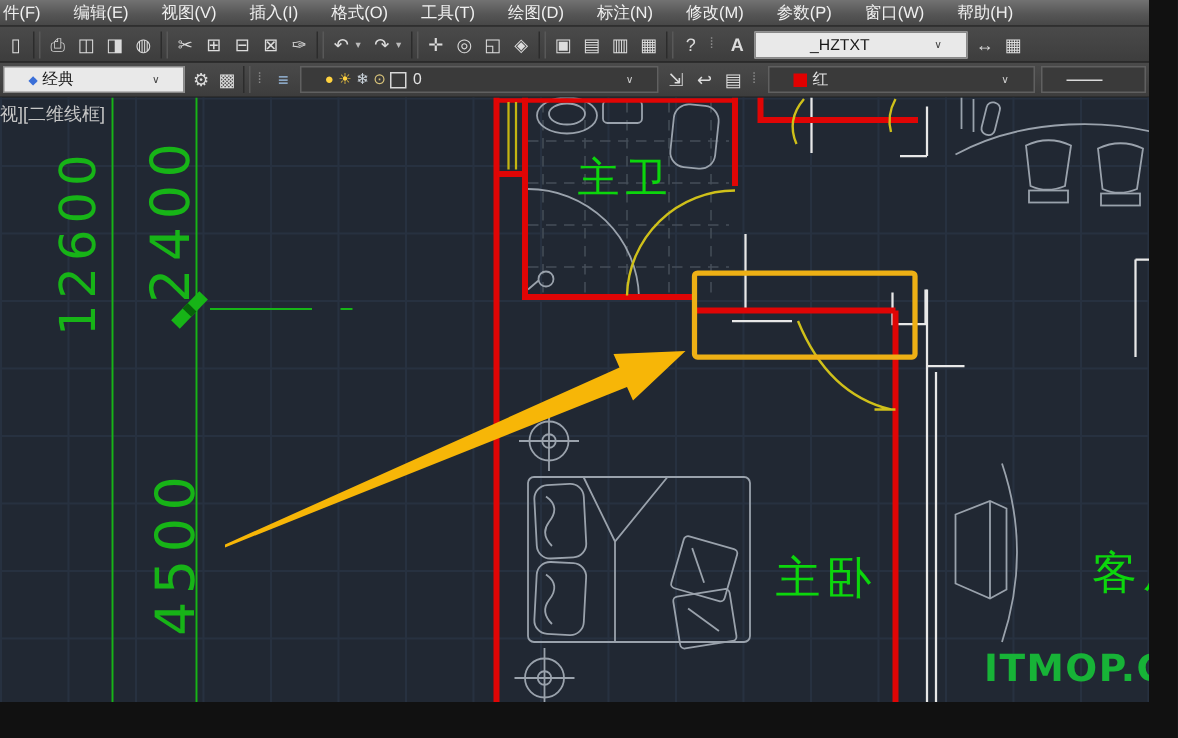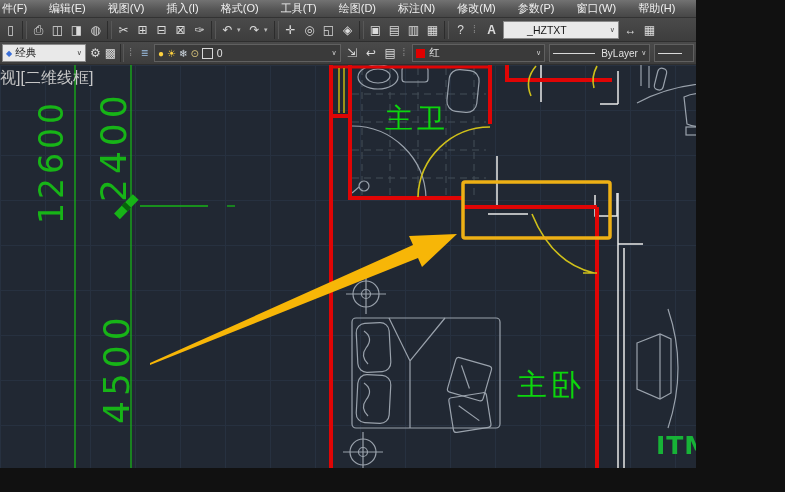--- a/index.html
+++ b/index.html
@@ -1,16 +1,16 @@
 <!DOCTYPE html>
 <html style="--bg: #212833; --wall-red: #e00505; --dim-green: #17b417; --label-green: #0cd60c; --door-yellow: #cfc01a; --pipe-yellow: #c4b512; --highlight-orange: #eeb015; --arrow-gold: #f7b607; --fixture-gray: #9aa2ac; --wall-white: #e8e8e8; --tile-gray: #454e59; --watermark-green: #17b337;"><head>
 <meta charset="utf-8">
 <style>
   html,body{margin:0;padding:0;background:#111;}
-  .app{position:relative;width:696px;height:492px;overflow:hidden;
+  .app{position:relative;width:766px;height:492px;overflow:hidden;
        font-family:"Liberation Sans","DejaVu Sans",sans-serif;user-select:none;}
 
   
   .menubar{height:17px;background:linear-gradient(#727272,#565656 55%,#474747);
            display:flex;align-items:center;color:#f0f0f0;font-size:11px;
            border-bottom:1px solid #333;}
   .menu-item{padding:1px 11px;white-space:nowrap;cursor:default;}
   .menu-item:first-child{padding-left:2px;}
 
   
@@ -32,34 +32,34 @@
   .tb2{height:23px;}
   .tb-icons{display:flex;align-items:center;height:100%;}
   .ticon{width:19px;height:18px;display:inline-flex;align-items:center;justify-content:center;
          color:#dcdcdc;font-size:12px;border-radius:2px;}
   .tdrop{width:8px;color:#bbb;font-size:7px;display:inline-flex;align-items:center;}
   .tsep{width:3px;height:18px;border-left:1px solid #2c2c2c;border-right:1px solid #585858;
         margin:0 2px;}
   .tgrip{width:6px;height:16px;margin:0 3px;color:#8b8b8b;font-size:10px;line-height:4px;
          display:inline-flex;align-items:center;}
   .combo{height:16px;background:#e9e9e9;border:1px solid #898989;display:flex;
-         align-items:center;font-size:10.5px;color:#181818;padding:0 3px;margin:0 2px;}
+         align-items:center;font-size:10.5px;color:#181818;padding:0 16px;margin:0 2px;}
   .combo .chev{margin-left:auto;font-size:7px;color:#444;padding-left:3px;}
   .combo.dark{background:#3a3a3a;border-color:#606060;color:#e2e2e2;}
   .combo.dark .chev{color:#cfcfcf;}
   .sw{width:9px;height:9px;margin-right:4px;flex:none;}
   .lay-ico{margin-right:3px;font-size:10px;}
   .lt-line{display:inline-block;width:42px;height:0;border-top:1px solid #d9d9d9;margin-right:6px;}
 
   
   .canvas{position:relative;width:785px;height:403px;background-color:var(--bg,#212833);
     background-image:linear-gradient(#273140 1px,transparent 1px),
                      linear-gradient(90deg,#273140 1px,transparent 1px);
     background-size:45px 45px;}
-  .vp-label{position:absolute;top:3px;left:0;color:#c6c6c6;font-size:16px;z-index:3;}
+  .vp-label{position:absolute;top:3px;left:0;color:#c6c6c6;font-size:12px;z-index:3;}
   svg{position:absolute;inset:0;}
   .cad-text{font-family:"DejaVu Sans","Liberation Sans",sans-serif;}
   .sv-red{stroke:var(--wall-red);fill:none;}
   .sv-green{stroke:var(--dim-green);fill:none;}
   .fill-green{fill:var(--dim-green);}
   .sv-yellow{stroke:var(--door-yellow);fill:none;}
   .sv-pipe{stroke:var(--pipe-yellow);fill:none;}
   .sv-gray{stroke:var(--fixture-gray);fill:none;}
   .sv-white{stroke:var(--wall-white);fill:none;}
   .sv-tile{stroke:var(--tile-gray);fill:none;}
@@ -155,25 +155,20 @@
     </div>
     <div class="tb-icons" id="tb2-after-icons">
         <span class="ticon">⇲</span>
         <span class="ticon">↩</span>
         <span class="ticon">▤</span>
       </div>
     <span class="tgrip">⁞</span>
     <div class="combo dark" style="width:158px">
       <span class="sw" style="background-color: rgb(224, 0, 0);"></span>
       <span>红</span>
-      <span class="chev">∨</span>
-    </div>
-    <div class="combo dark" style="width:118px">
-      <span class="lt-line"></span>
-      <span style="font-size:10px">ByLayer</span>
       <span class="chev">∨</span>
     </div>
     <div class="combo dark" style="width:40px">
       <span class="lt-line" style="width:24px"></span>
     </div>
   </div>
 
   <div class="canvas">
     <div class="vp-label">视][二维线框]</div>
 

